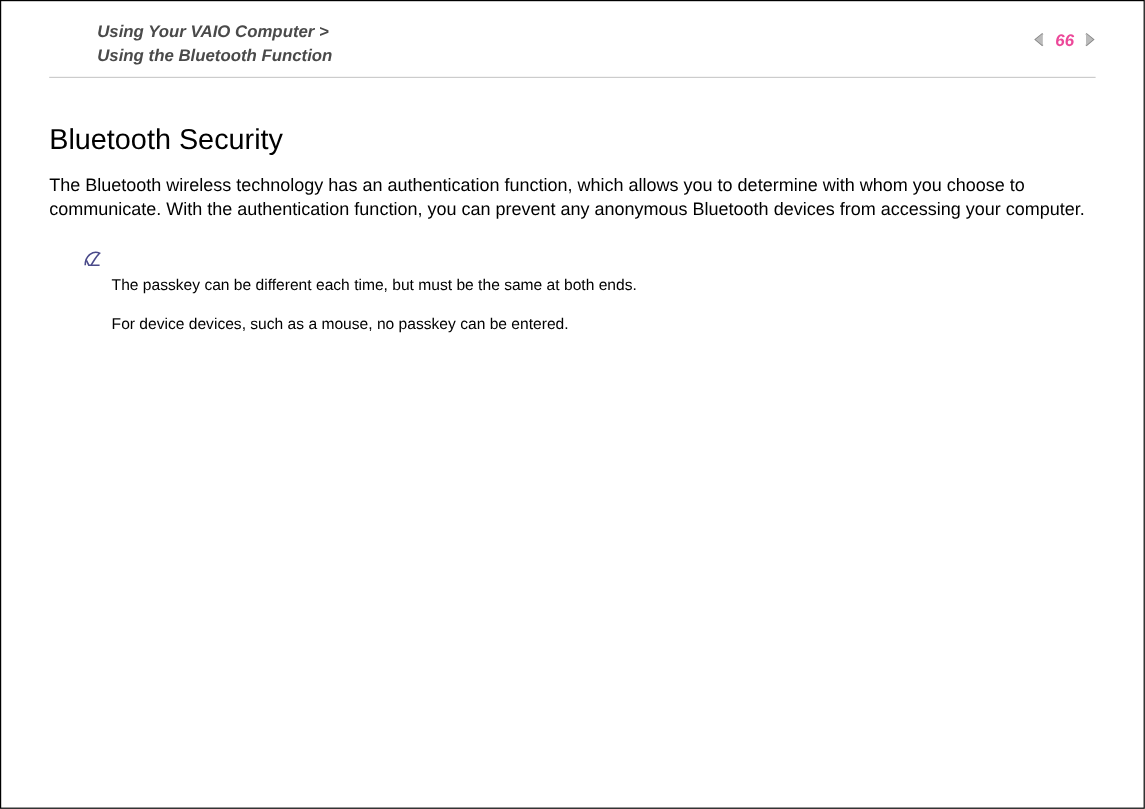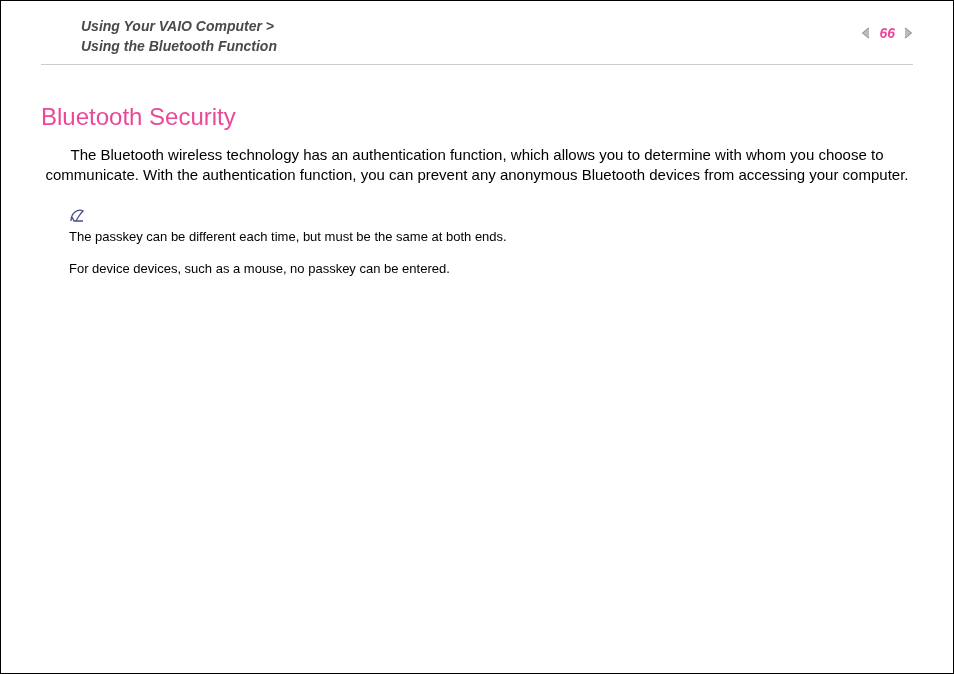--- a/index.html
+++ b/index.html
@@ -53,42 +53,42 @@
     .divider {
       border-bottom: 1px solid #ccc;
       margin: 0 40px;
     }
     .content {
       padding: 38px 40px 0 40px;
     }
     .section-title {
       font-size: 24px;
       font-weight: normal;
-      color: #ec4899;
+      color: #000000;
       margin-bottom: 14px;
     }
     .paragraph {
       font-size: 15px;
       color: #000;
       line-height: 1.35;
       margin-bottom: 12px;
-      text-align: center;
     }
     .note-block {
       margin-top: 22px;
       margin-left: 28px;
     }
     .note-icon {
       margin-bottom: 0px;
     }
     .note-text {
       font-size: 13px;
       color: #000;
       line-height: 1.4;
       margin-bottom: 14px;
+      margin-left: 24px;
     }
   </style>
 </head>
 <body>
 
 <div class="header">
   <div class="breadcrumb">
     <div>Using Your VAIO Computer &gt;</div>
     <div>Using the Bluetooth Function</div>
   </div>

